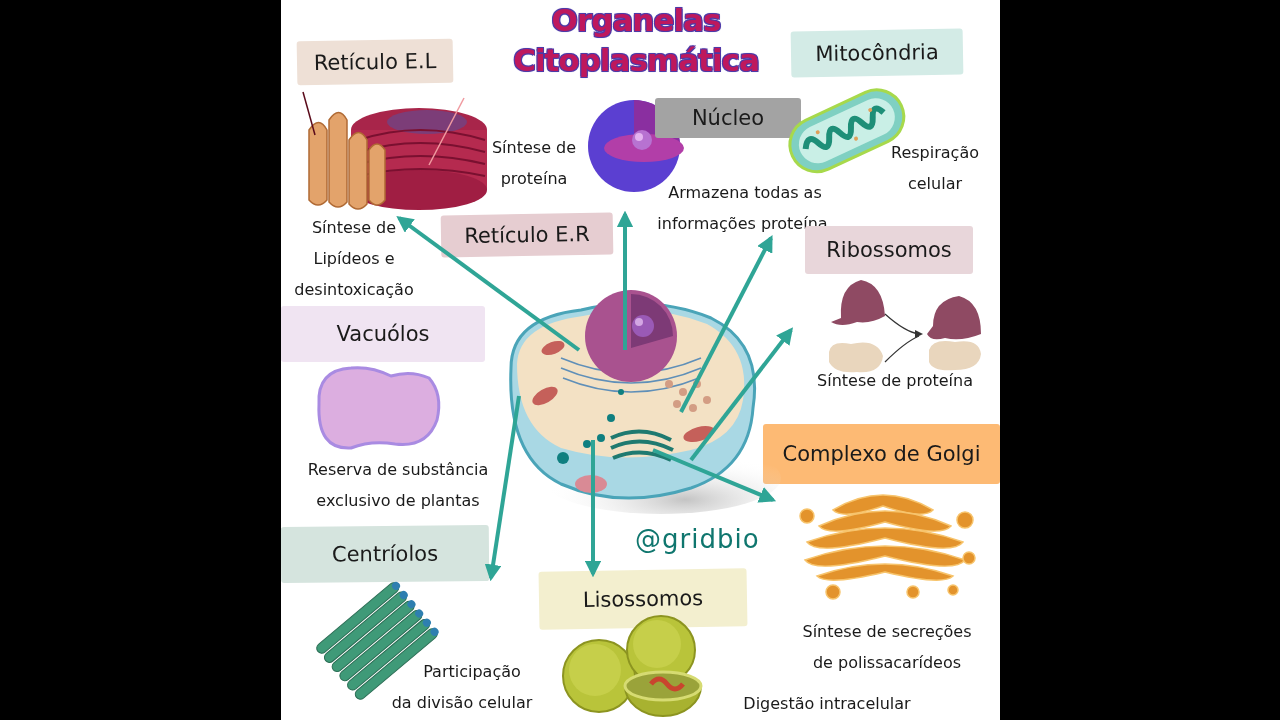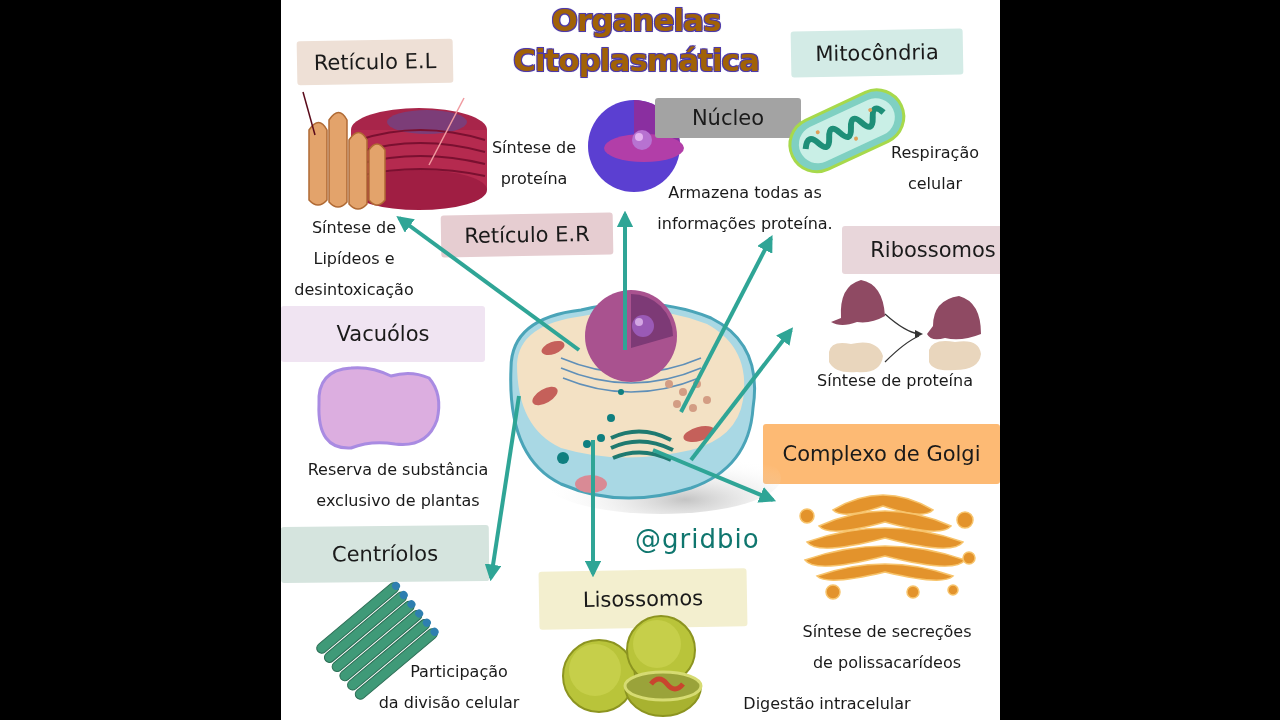--- a/index.html
+++ b/index.html
@@ -1,21 +1,21 @@
 <!DOCTYPE html>
 <html><head>
 <meta charset="utf-8">
 <style>
   html, body { margin:0; padding:0; }
   body { width:1280px; height:720px; background:#000; position:relative; overflow:hidden;
          font-family: "DejaVu Sans", sans-serif; }
   .canvas { position:absolute; left:281px; top:0; width:719px; height:720px; background:#ffffff; overflow:hidden; }
   .title { position:absolute; left:225px; top:0; width:260px; text-align:center;
            font-family:"DejaVu Sans", sans-serif; font-weight:bold; font-size:31px; line-height:40px;
-           color:#a16207; letter-spacing:-1px;
+           color:#be185d; letter-spacing:-1px;
            text-shadow: 0 0 2px #4e3aa8, 1px 1px 0 #4e3aa8, -1px -1px 0 #4e3aa8, 1px -1px 0 #4e3aa8, -1px 1px 0 #4e3aa8; }
   .label { position:absolute; font-family:"DejaVu Sans", sans-serif; font-size:21px; color:#1a1a1a;
            display:flex; align-items:center; justify-content:center; border-radius:3px; }
   .caption { position:absolute; font-family:"DejaVu Sans", sans-serif; font-size:16px; color:#1a1a1a;
              text-align:center; line-height:31px; white-space:nowrap; }
   .handle { position:absolute; font-family:"DejaVu Sans", sans-serif; font-size:26px; color:#0f766e; letter-spacing:1px; }
   svg { position:absolute; overflow:visible; }
 </style>
 </head>
 <body>
@@ -82,21 +82,21 @@
       <circle cx="38" cy="36" r="2" fill="#e0a05a"></circle>
         <circle cx="70" cy="58" r="2" fill="#e0a05a"></circle>
         <circle cx="95" cy="38" r="2" fill="#e0a05a"></circle>
     </g>
   </svg>
   <div class="caption" style="left:596px; top:137px; width:116px;text-align:center;">
     <div>Respiração</div>
     <div>celular</div>
   </div>
 
-  <div class="label" style="left:524px; top:226px; width:182px; height:48px; background:#e8d6da;margin-left:37px;">Ribossomos</div>
+  <div class="label" style="left:524px; top:226px; width:168px; height:48px; background:#e8d6da;">Ribossomos</div>
   <svg style="left:540px; top:278px;" width="170" height="104" viewBox="0 0 170 104">
     <path d="M20 40 Q18 8 40 2 Q62 6 64 38 Q50 46 36 44 Q20 50 10 44 Z" fill="#8f4a63"></path>
     <path d="M8 74 Q10 62 30 66 Q56 60 62 78 Q60 96 36 94 Q14 96 8 84 Z" fill="#e9d6bd"></path>
     <path d="M64 36 Q84 54 98 56" stroke="#333" stroke-width="1.2" fill="none"></path>
     <path d="M64 84 Q84 64 98 58" stroke="#333" stroke-width="1.2" fill="none"></path>
     <path d="M94 52 l8 4 -8 4z" fill="#333"></path>
     <path d="M112 48 Q112 22 138 18 Q160 24 160 56 Q140 64 124 60 Q110 64 106 56 Z" fill="#8f4a63"></path>
     <path d="M108 72 Q112 60 134 64 Q158 60 160 76 Q158 92 134 92 Q112 94 108 84 Z" fill="#e9d6bd"></path>
   </svg>
   <div class="caption" style="left:524px; top:365px; width:180px;">
@@ -147,21 +147,21 @@
       <g fill="#2e7fb0">
         <circle cx="110" cy="25" r="4"></circle>
           <circle cx="110" cy="37" r="4"></circle>
           <circle cx="110" cy="49" r="4"></circle>
         <circle cx="110" cy="61" r="4"></circle>
           <circle cx="110" cy="73" r="4"></circle>
           <circle cx="110" cy="85" r="4"></circle>
       </g>
     </g>
   </svg>
-  <div class="caption" style="left:83px; top:656px; width:170px;">
+  <div class="caption" style="left:96px; top:656px; width:170px;">
     <div style="padding-left:20px;">Participação</div>
     <div>da divisão celular</div>
   </div>
 
   <div class="label" style="left:258px; top:570px; width:208px; height:58px; background:#f3efcf; transform:rotate(-1deg);">Lisossomos</div>
   <svg style="left:280px; top:614px;" width="160" height="106" viewBox="0 0 160 106">
     <circle cx="38" cy="62" r="36" fill="#b9c43a" stroke="#8c9420" stroke-width="2"></circle>
     <circle cx="34" cy="56" r="26" fill="#c6cf4a"></circle>
     <circle cx="100" cy="36" r="34" fill="#b9c43a" stroke="#8c9420" stroke-width="2"></circle>
     <circle cx="96" cy="30" r="24" fill="#c6cf4a"></circle>

